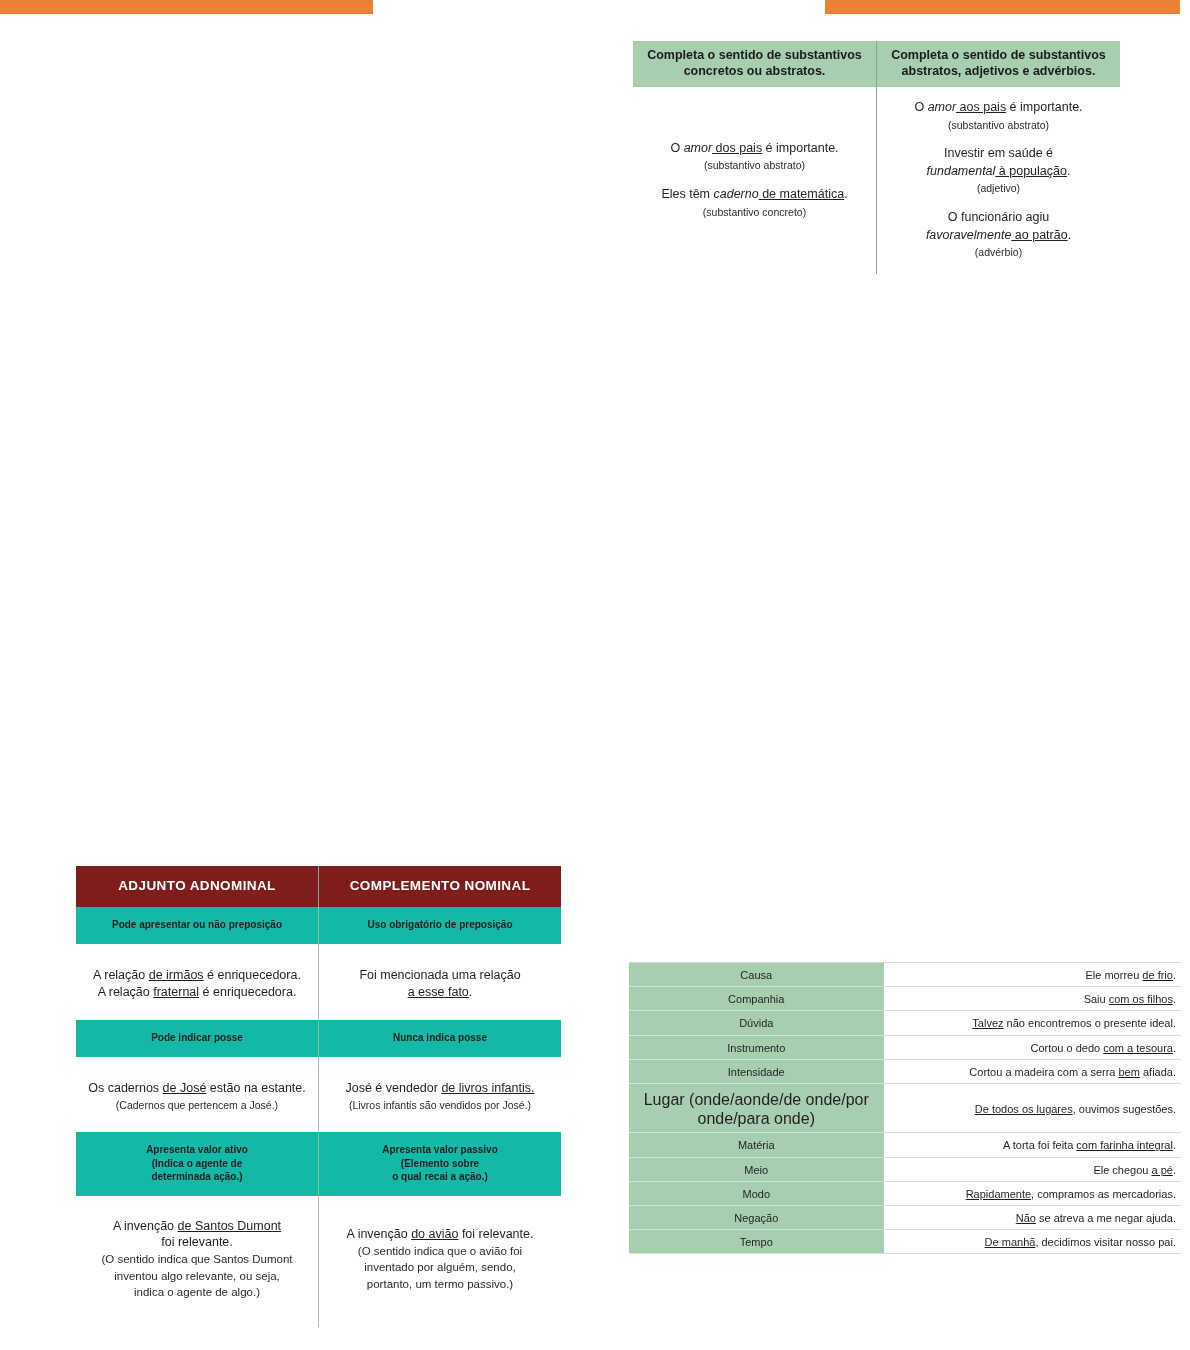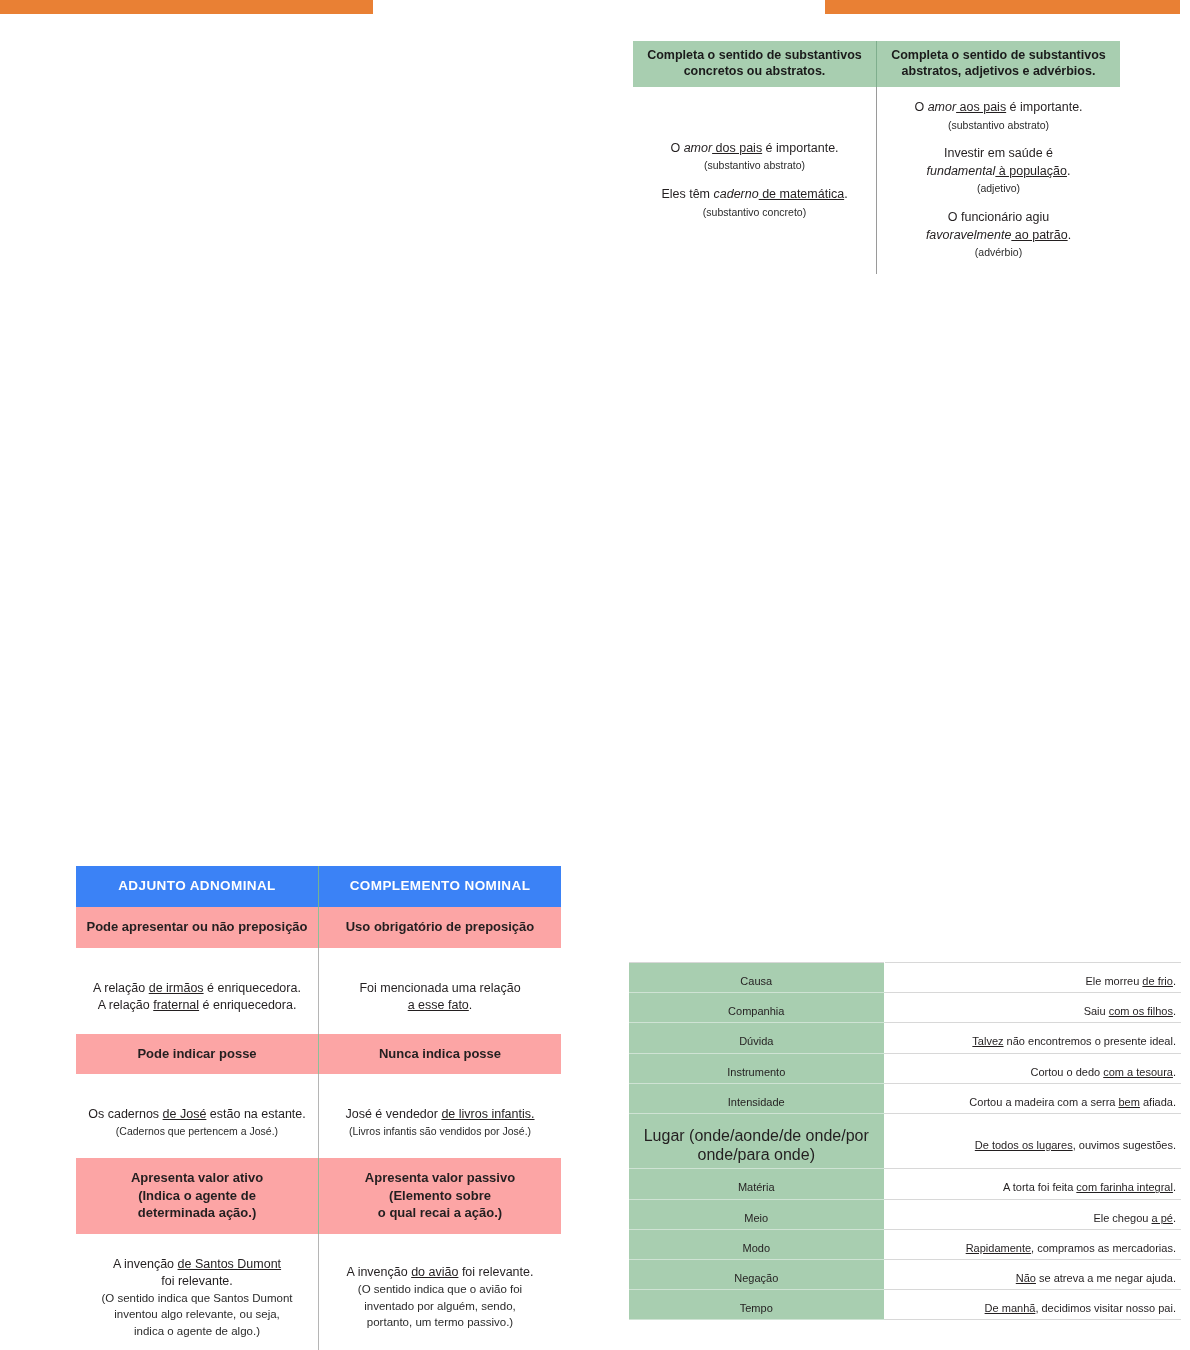--- a/index.html
+++ b/index.html
@@ -78,56 +78,56 @@
     width: 485px;
   }
   #table-adjunto td {
     width: 50%;
     text-align: center;
     padding: 8px 9px;
     font-size: 12.5px;
     line-height: 1.35;
   }
   #table-adjunto tr.head td {
-    background: #3b82f6;
+    background: #7f1d1d;
     color: #ffffff;
     font-weight: bold;
     font-size: 13.5px;
     letter-spacing: 0.4px;
     padding: 11px 6px 12px 6px;
   }
   #table-adjunto tr.head td:first-child { border-right: 1px solid #73b391; }
   #table-adjunto tr.shade td {
-    background: #fca5a5;
+    background: #14b8a6;
     font-weight: bold;
-    font-size: 13px;
+    font-size: 10px;
     padding: 11px 10px 12px 10px;
   }
   #table-adjunto tr.shade td:first-child { border-right: 1px solid #8dbf99; }
   #table-adjunto tr.plain td {
     background: #ffffff;
-    padding: 32px 8px 20px 8px;
+    padding: 23px 8px 20px 8px;
   }
   #table-adjunto tr.plain td:first-child { border-right: 1px solid #b5b5b5; }
   #table-adjunto tr.plain td.tall { padding: 22px 8px 26px 8px; }
   #table-adjunto .note { font-size: 11.5px; }
 
   
   #table-circ {
     left: 629px;
     top: 962px;
     width: 552px;
   }
   #table-circ table { table-layout: fixed; }
   #table-circ col.c1 { width: 255px; }
   #table-circ col.c2 { width: 297px; }
   #table-circ td {
     font-size: 11px;
     line-height: 1.2;
-    padding: 12px 5px 4px 5px;
+    padding: 6px 5px 4px 5px;
     height: 12px;
   }
   #table-circ td.cat {
     background: #a8ceb0;
     text-align: center;
     border-bottom: 1px solid #cfe3d4;
     border-right: 1px solid #ffffff;
   }
   #table-circ td.ex {
     background: #ffffff;

